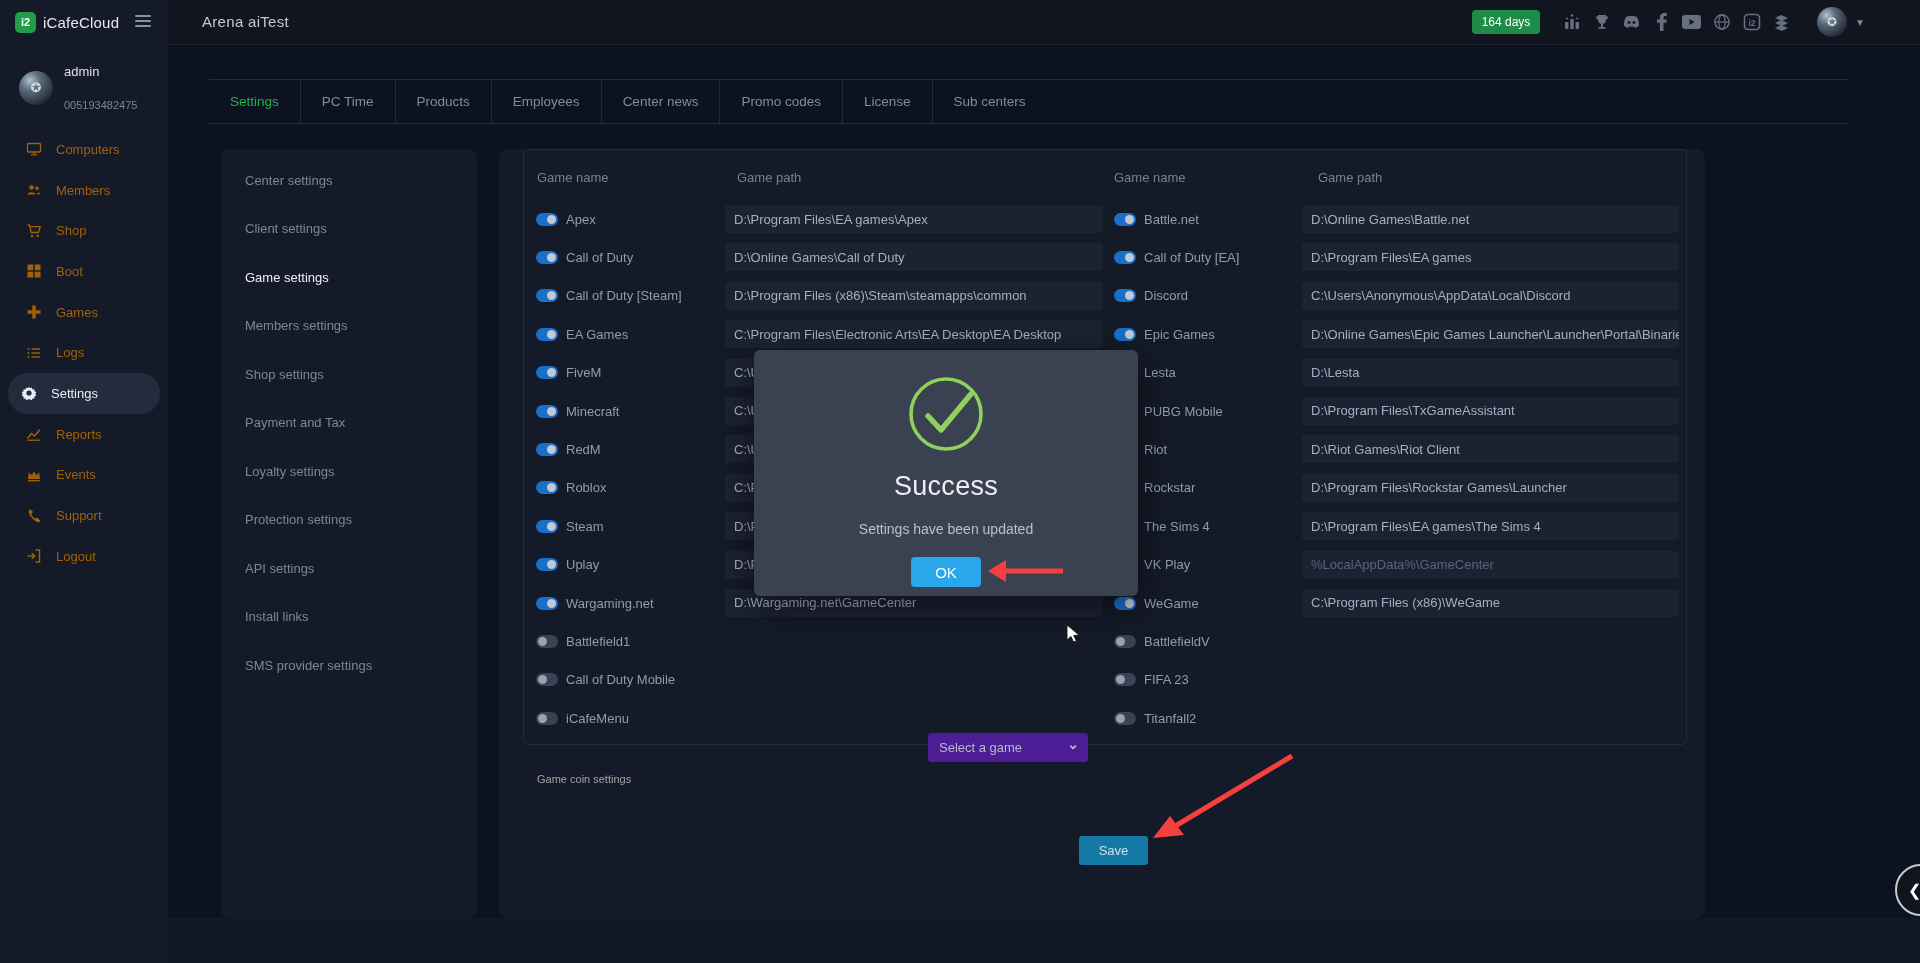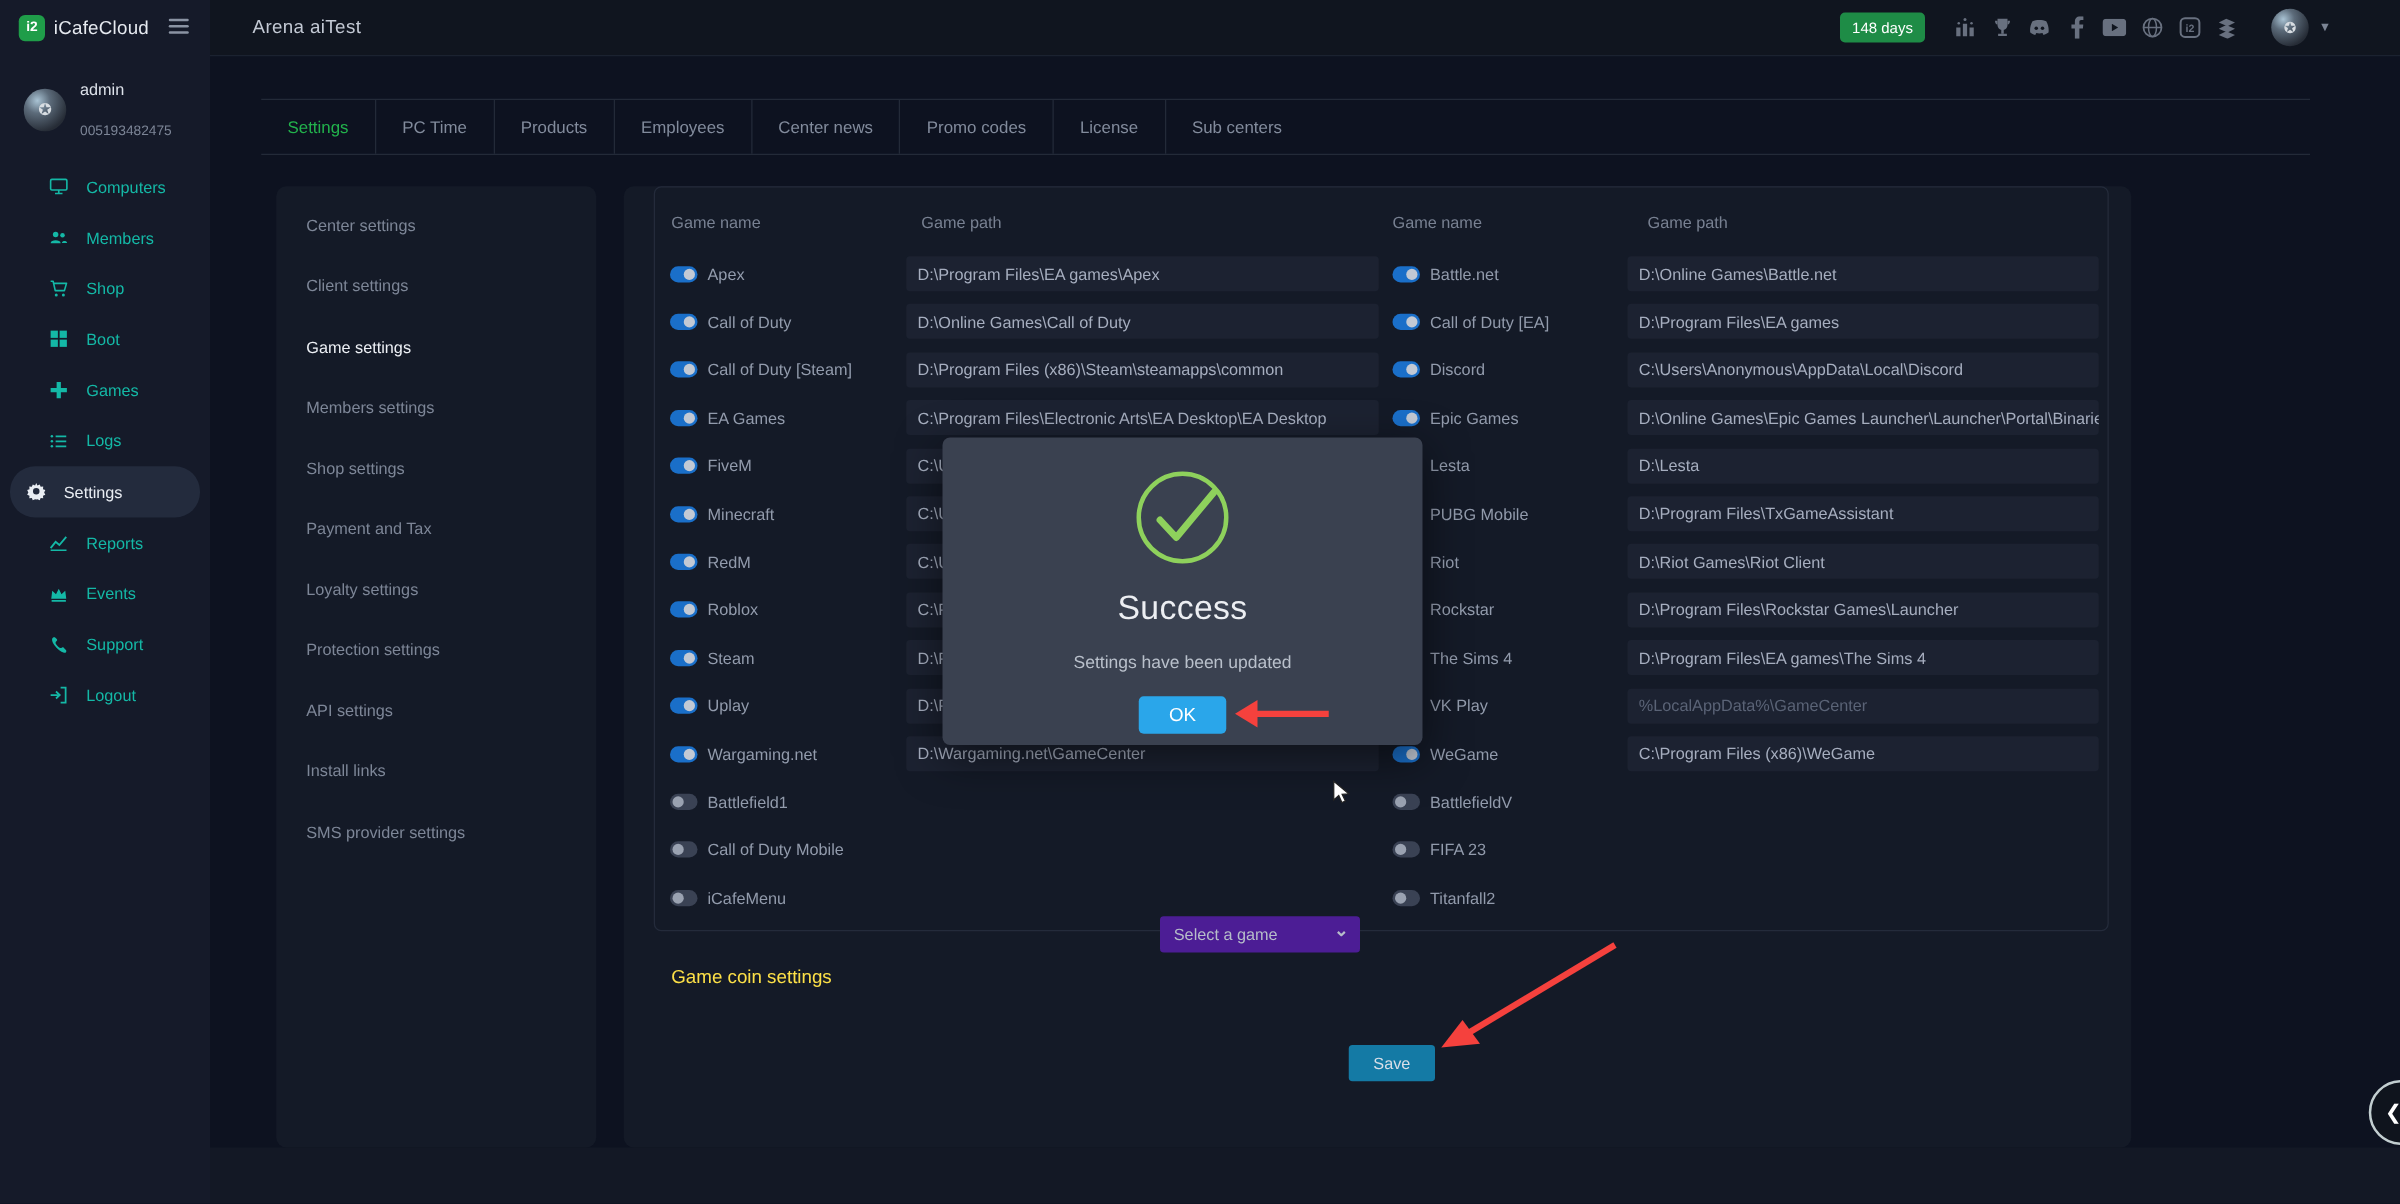--- a/index.html
+++ b/index.html
@@ -19,21 +19,21 @@
   #nav-avatar{width:30px;height:30px;border-radius:50%;margin-left:26px;background:radial-gradient(circle at 32% 28%,#a9c3d4 0%,#5c6b7a 30%,#262c36 75%);display:flex;align-items:center;justify-content:center;color:#d8dde2;font-size:12px}
   #nav-caret{margin-left:8px;color:#7b8494;font-size:10px}
   
   #sidebar{position:absolute;left:0;top:44px;width:168px;height:919px;background:#151a29}
   #user{display:flex;align-items:center;margin:20px 0 0 19px}
   #user-avatar{width:34px;height:34px;border-radius:50%;background:radial-gradient(circle at 32% 28%,#a9c3d4 0%,#5c6b7a 30%,#262c36 75%);display:flex;align-items:center;justify-content:center;color:#d8dde2;font-size:13px}
   #user-texts{margin-left:11px}
   #user-name{font-size:13px;font-weight:normal;color:#dde2ea}
   #user-id{font-size:11px;color:#7c8596;margin-top:20px}
   #nav-list{margin-top:18px}
-  .side-item{height:40.7px;display:flex;align-items:center;padding-left:39px;color:#14b8a6;font-size:13px;cursor:pointer}
+  .side-item{height:40.7px;display:flex;align-items:center;padding-left:26px;color:#a16207;font-size:13px;cursor:pointer}
   .side-item .sicon{width:16px;height:16px;margin-right:14px;display:flex;align-items:center;justify-content:center}
   .side-item.active{background:#232b3d;border-radius:20px;margin:0 8px;padding-left:13px;color:#e9edf3}
   
   #tabsrow{position:absolute;left:209px;top:79px;width:1639px;height:43px;border-top:1px solid #232a38;border-bottom:1px solid #232a38;display:flex;align-items:center;box-sizing:content-box}
   .tab{padding:0 21px;font-size:13.5px;color:#828b9c;height:43px;line-height:43px;cursor:pointer;white-space:nowrap}
   .tab.active{color:#22b24c}
   .tab-sep{width:1px;height:43px;background:#232a38}
   
   #subpanel{position:absolute;left:221px;top:149px;width:256px;height:769px;background:#141a27;border-radius:8px}
   #menu{padding-top:7px}
@@ -49,21 +49,21 @@
   .toggle{width:22px;height:13px;border-radius:7px;position:relative;margin-right:8px;flex:none;cursor:pointer}
   .toggle.on{background:#1a6fc9}
   .toggle.off{background:#3a4254}
   .knob{position:absolute;top:2px;width:9px;height:9px;border-radius:50%}
   .toggle.on .knob{right:2px;background:#c2c9d4}
   .toggle.off .knob{left:2px;background:#9aa2b1}
   .path-slot{height:38.4px}
   .path-box{height:28px;background:#1c2231;border-radius:3px;display:flex;align-items:center;padding-left:9px;font-size:13px;color:#a6aebf;white-space:nowrap;overflow:hidden;box-sizing:border-box}
   .path-box.muted{color:#5a6376}
   
-  #coin-label{position:absolute;left:38px;top:624px;font-size:15px;color:#fde047}
+  #coin-label{position:absolute;left:38px;top:624px;font-size:11px;color:#a3a3a3}
   #coin-select{position:absolute;left:429px;top:584px;width:160px;height:29px;background:#4c1d95;border-radius:3px;display:flex;align-items:center;cursor:pointer}
   #coin-select span.val{font-size:13px;color:#b6bdc9;padding-left:11px}
   #coin-caret{position:absolute;right:9px;top:3px;color:#b6bdc9;font-size:14px;font-weight:bold}
   #save-btn{position:absolute;left:580px;top:687px;width:69px;height:29px;background:#147aa5;border-radius:3px;color:#d9dfe8;font-size:13px;display:flex;align-items:center;justify-content:center;cursor:pointer}
   
   #modal{position:absolute;left:754px;top:350px;width:384px;height:246px;background:#3a4150;border-radius:6px;box-shadow:0 10px 35px rgba(0,0,0,.5)}
   #modal-title{position:absolute;top:121px;width:100%;text-align:center;font-size:27px;font-weight:normal;color:#eceef2;letter-spacing:.3px}
   #modal-msg{position:absolute;top:171px;width:100%;text-align:center;font-size:14px;color:#b9c0cb}
   #ok-btn{position:absolute;left:157px;top:207px;width:70px;height:30px;background:#2aa6ea;border-radius:4px;color:#fff;font-size:15px;display:flex;align-items:center;justify-content:center;cursor:pointer}
   
@@ -80,21 +80,21 @@
     <div id="logo-badge">i2</div>
     <div id="logo-text">iCafeCloud</div>
   </div>
   <div id="hamburger">
       <div></div>
       <div></div>
       <div></div>
     </div>
   <div id="nav-title">Arena aiTest</div>
   <div id="nav-right">
-    <div id="days-badge">148 days</div>
+    <div id="days-badge">164 days</div>
     <span id="nav-icons">
         <span class="nicon" style="color: rgb(104, 112, 127);">
           <svg width="18" height="18" viewBox="0 0 18 18">
             <rect x="2" y="9" width="3.4" height="7" fill="currentColor"></rect>
             <rect x="7.3" y="6" width="3.4" height="10" fill="currentColor"></rect>
             <rect x="12.6" y="9" width="3.4" height="7" fill="currentColor"></rect>
             <circle cx="4" cy="5.5" r="1" fill="currentColor"></circle>
             <circle cx="9" cy="2.5" r="1.2" fill="currentColor"></circle>
             <circle cx="14.2" cy="5.5" r="1" fill="currentColor"></circle>
           </svg>

